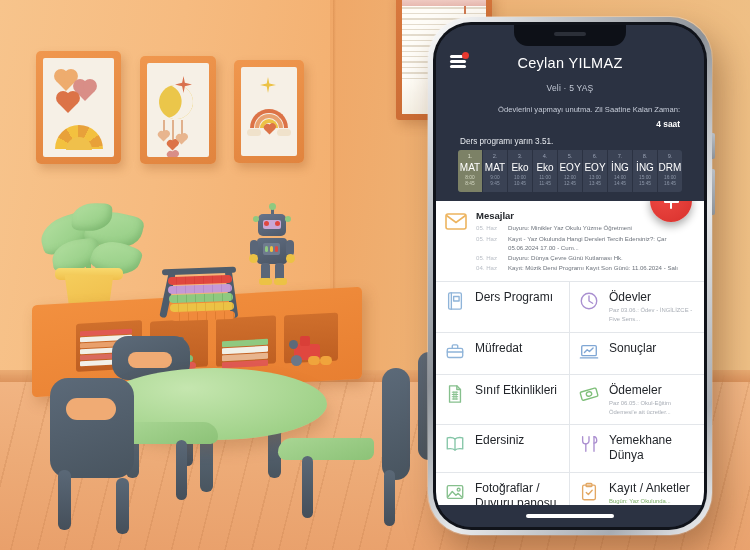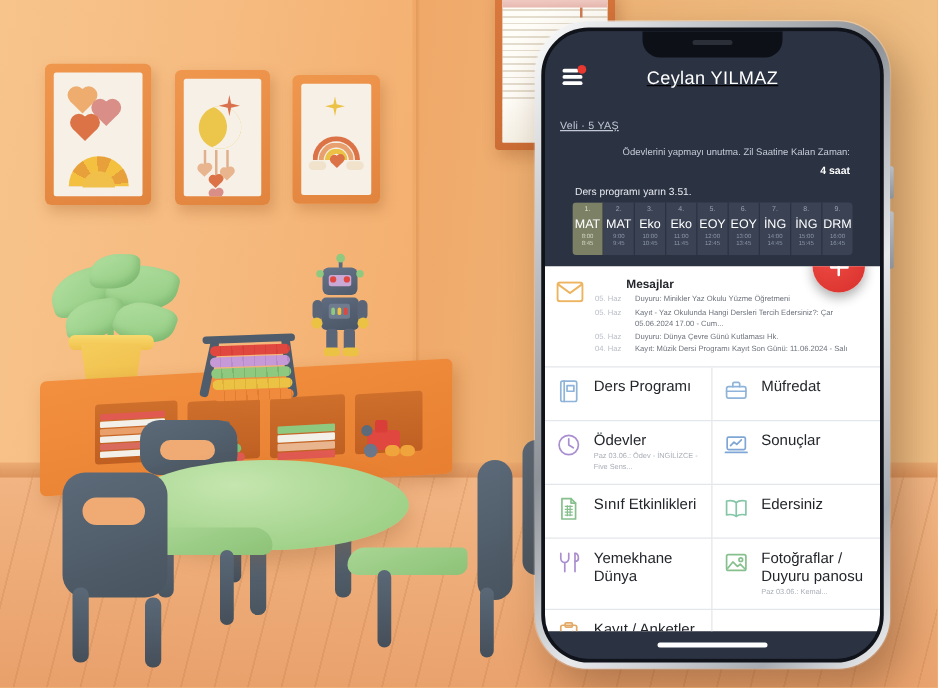--- a/index.html
+++ b/index.html
@@ -126,30 +126,30 @@
     width: 112px; height: 21px; background: #0d1017;
     border-radius: 0 0 14px 14px; z-index: 30;
   }
   .notch-speaker { position: absolute; left: 50%; transform: translateX(-50%); top: 7px;
     width: 32px; height: 3.5px; background: #2b2f38; border-radius: 2px; }
   .side-btn { position: absolute; right: -3px; width: 3px; border-radius: 0 2px 2px 0;
     background: linear-gradient(180deg,#b9bec4,#8c9298); }
 
   
   .app-header { background: #2b3242; padding: 26px 12px 0; flex: none; position: relative; }
-  .hdr-row { display: flex; align-items: center; position: relative; height: 24px; text-decoration: underline; }
+  .hdr-row { display: flex; align-items: center; position: relative; height: 24px; }
   .burger { position: absolute; left: 2px; top: 4px; width: 16px; height: 13px; cursor: pointer; }
   .burger i { position: absolute; left: 0; height: 2.6px; background: #ffffff; border-radius: 2px; display: block; }
   .burger i:nth-child(1) { top: 0; width: 13px; }
   .burger i:nth-child(2) { top: 5px; width: 16px; }
   .burger i:nth-child(3) { top: 10px; width: 16px; }
   .burger-dot { position: absolute; right: -3px; top: -3px; width: 7px; height: 7px;
     border-radius: 50%; background: #e8382f; }
   .hdr-title { width: 100%; text-align: center; color: #fff; font-size: 14.5px; letter-spacing: .3px; }
-  .hdr-sub { color: #c2c8d4; font-size: 8.5px; margin-top: 20px; letter-spacing: .2px; text-decoration: underline; }
+  .hdr-sub { text-align: center; color: #c2c8d4; font-size: 8.5px; margin-top: 8px; letter-spacing: .2px; }
 
   .banner { padding: 11px 12px 0; color: #c6ccd8; font-size: 7.6px; line-height: 1.45; text-align: right; }
   .banner-val { display: block; color: #ffffff; font-weight: bold; font-size: 8.4px; margin-top: 3px; }
 
   .sched-label { padding: 7px 12px 4px; color: #e7eaef; font-size: 8.2px; }
 
   .sched-wrap { padding: 0 10px 9px; }
   .sched { display: flex; background: #3a4254; border-radius: 3px; overflow: hidden; }
   .sp { flex: 1; text-align: center; padding: 3px 0 4px; border-right: 1px solid #2b3242; }
   .sp:last-child { border-right: none; }
@@ -168,21 +168,21 @@
     box-shadow: 0 4px 9px rgba(0,0,0,.33); z-index: 25;
     display: flex; align-items: center; justify-content: center; cursor: pointer; }
   .fab::before, .fab::after { content: ''; position: absolute; background: #fff; border-radius: 1px; }
   .fab::before { width: 15px; height: 2.3px; }
   .fab::after { width: 2.3px; height: 15px; }
 
   
   .msg-card { display: flex; padding: 9px 10px 8px 9px; border-bottom: 1px solid #e3e6ea; }
   .msg-icn { width: 30px; flex: none; padding-top: 3px; }
   .msg-body { flex: 1; padding-left: 1px; }
-  .msg-title { font-size: 9.5px; color: #23262b; font-weight: bold; margin-bottom: 2px; margin-left: 25px; }
+  .msg-title { font-size: 9.5px; color: #23262b; font-weight: bold; margin-bottom: 2px; }
   .msg-line { display: flex; font-size: 6.1px; line-height: 1.5; margin-bottom: 1px; }
   .msg-date { width: 32px; flex: none; color: #b9bec6; }
   .msg-txt { flex: 1; color: #6d737c; padding-right: 12px; }
 
   
   .grid { display: grid; grid-template-columns: 1fr 1fr; }
   .tile { display: flex; align-items: flex-start; padding: 8px 6px 8px 9px;
     border-right: 1px solid #e3e6ea; border-bottom: 1px solid #e3e6ea;
     min-height: 36px; cursor: pointer; }
   .tile:nth-child(2n) { border-right: none; }
@@ -494,36 +494,36 @@
                     <rect x="4" y="2" width="14" height="18" rx="1.5" fill="none" stroke="#8fb4d9" stroke-width="1.5" stroke-linecap="round" stroke-linejoin="round"></rect>
                     <line x1="7" y1="2" x2="7" y2="20" fill="none" stroke="#8fb4d9" stroke-width="1.5" stroke-linecap="round" stroke-linejoin="round"></line>
                     <rect x="9.5" y="6" width="6" height="5" fill="none" stroke="#8fb4d9" stroke-width="1.5" stroke-linecap="round" stroke-linejoin="round"></rect>
                   </svg></div>
                 <div class="tile-body">
                   <div class="tile-label">Ders Programı</div>
                 </div>
               </div>
               <div class="tile">
                 <div class="tile-icn"><svg width="20" height="20" viewBox="0 0 22 22">
+                    <circle cx="11" cy="11" r="8.5" fill="none" stroke="#a98fd0" stroke-width="1.5" stroke-linecap="round" stroke-linejoin="round"></circle>
+                    <path d="M11 5.5 L11 11 L15 13.5" fill="none" stroke="#a98fd0" stroke-width="1.5" stroke-linecap="round" stroke-linejoin="round"></path>
+                  </svg></div>
+                <div class="tile-body">
+                  <div class="tile-label">Ödevler</div>
+                  <div class="tile-sub">Paz 03.06.: Ödev - İNGİLİZCE - Five Sens...</div>
+                </div>
+              </div>
+              <div class="tile">
+                <div class="tile-icn"><svg width="20" height="20" viewBox="0 0 22 22">
                     <rect x="2.5" y="7" width="17" height="10" rx="1.8" fill="none" stroke="#8fb4d9" stroke-width="1.5" stroke-linecap="round" stroke-linejoin="round"></rect>
                     <path d="M8 7 V4.5 a1.3 1.3 0 0 1 1.3-1.3h3.4A1.3 1.3 0 0 1 14 4.5V7" fill="none" stroke="#8fb4d9" stroke-width="1.5" stroke-linecap="round" stroke-linejoin="round"></path>
                     <line x1="2.5" y1="11" x2="19.5" y2="11" fill="none" stroke="#8fb4d9" stroke-width="1.5" stroke-linecap="round" stroke-linejoin="round"></line>
                   </svg></div>
                 <div class="tile-body">
                   <div class="tile-label">Müfredat</div>
-                </div>
-              </div>
-              <div class="tile">
-                <div class="tile-icn"><svg width="20" height="20" viewBox="0 0 22 22">
-                    <circle cx="11" cy="11" r="8.5" fill="none" stroke="#a98fd0" stroke-width="1.5" stroke-linecap="round" stroke-linejoin="round"></circle>
-                    <path d="M11 5.5 L11 11 L15 13.5" fill="none" stroke="#a98fd0" stroke-width="1.5" stroke-linecap="round" stroke-linejoin="round"></path>
-                  </svg></div>
-                <div class="tile-body">
-                  <div class="tile-label">Ödevler</div>
-                  <div class="tile-sub">Paz 03.06.: Ödev - İNGİLİZCE - Five Sens...</div>
                 </div>
               </div>
               <div class="tile">
                 <div class="tile-icn"><svg width="20" height="20" viewBox="0 0 22 22">
                     <rect x="3" y="4" width="16" height="11" rx="1.3" fill="none" stroke="#7fa6d4" stroke-width="1.5" stroke-linecap="round" stroke-linejoin="round"></rect>
                     <path d="M1.5 17.5h19" fill="none" stroke="#7fa6d4" stroke-width="1.5" stroke-linecap="round" stroke-linejoin="round"></path>
                     <path d="M6 11.5 L9 8.5 L11.5 10.5 L15.5 6.5" fill="none" stroke="#7fa6d4" stroke-width="1.5" stroke-linecap="round" stroke-linejoin="round"></path>
                   </svg></div>
                 <div class="tile-body">
                   <div class="tile-label">Sonuçlar</div>
@@ -541,20 +541,30 @@
                       <line x1="9.8" y1="8" x2="9.8" y2="17.5"></line>
                       <line x1="12.2" y1="8" x2="12.2" y2="17.5"></line>
                     </g>
                   </svg></div>
                 <div class="tile-body">
                   <div class="tile-label">Sınıf Etkinlikleri</div>
                 </div>
               </div>
               <div class="tile">
                 <div class="tile-icn"><svg width="20" height="20" viewBox="0 0 22 22">
+                    <rect x="2" y="6.5" width="18" height="9.5" rx="1.4" transform="rotate(-16 11 11)" fill="none" stroke="#7fbf7a" stroke-width="1.5" stroke-linecap="round" stroke-linejoin="round"></rect>
+                    <ellipse cx="11" cy="11" rx="3" ry="2.4" transform="rotate(-16 11 11)" fill="none" stroke="#7fbf7a" stroke-width="1.5" stroke-linecap="round" stroke-linejoin="round"></ellipse>
+                  </svg></div>
+                <div class="tile-body">
+                  <div class="tile-label">Ödemeler</div>
+                  <div class="tile-sub">Paz 06.05.: Okul-Eğitim Ödemesi'e ait ücretler...</div>
+                </div>
+              </div>
+              <div class="tile">
+                <div class="tile-icn"><svg width="20" height="20" viewBox="0 0 22 22">
                     <path d="M11 5.5C9 3.8 5.8 3.6 2.5 4.2v12.2c3.3-.6 6.5-.4 8.5 1.3 2-1.7 5.2-1.9 8.5-1.3V4.2c-3.3-.6-6.5-.4-8.5 1.3z" fill="none" stroke="#86c6a8" stroke-width="1.5" stroke-linecap="round" stroke-linejoin="round"></path>
                     <line x1="11" y1="5.5" x2="11" y2="17.7" fill="none" stroke="#86c6a8" stroke-width="1.5" stroke-linecap="round" stroke-linejoin="round"></line>
                   </svg></div>
                 <div class="tile-body">
                   <div class="tile-label">Edersiniz</div>
                 </div>
               </div>
               <div class="tile">
                 <div class="tile-icn"><svg width="20" height="20" viewBox="0 0 22 22">
                     <path d="M4 3 L4 7.5a3.5 3.5 0 0 0 7 0L11 3" fill="none" stroke="#ab8fd0" stroke-width="1.5" stroke-linecap="round" stroke-linejoin="round"></path>

